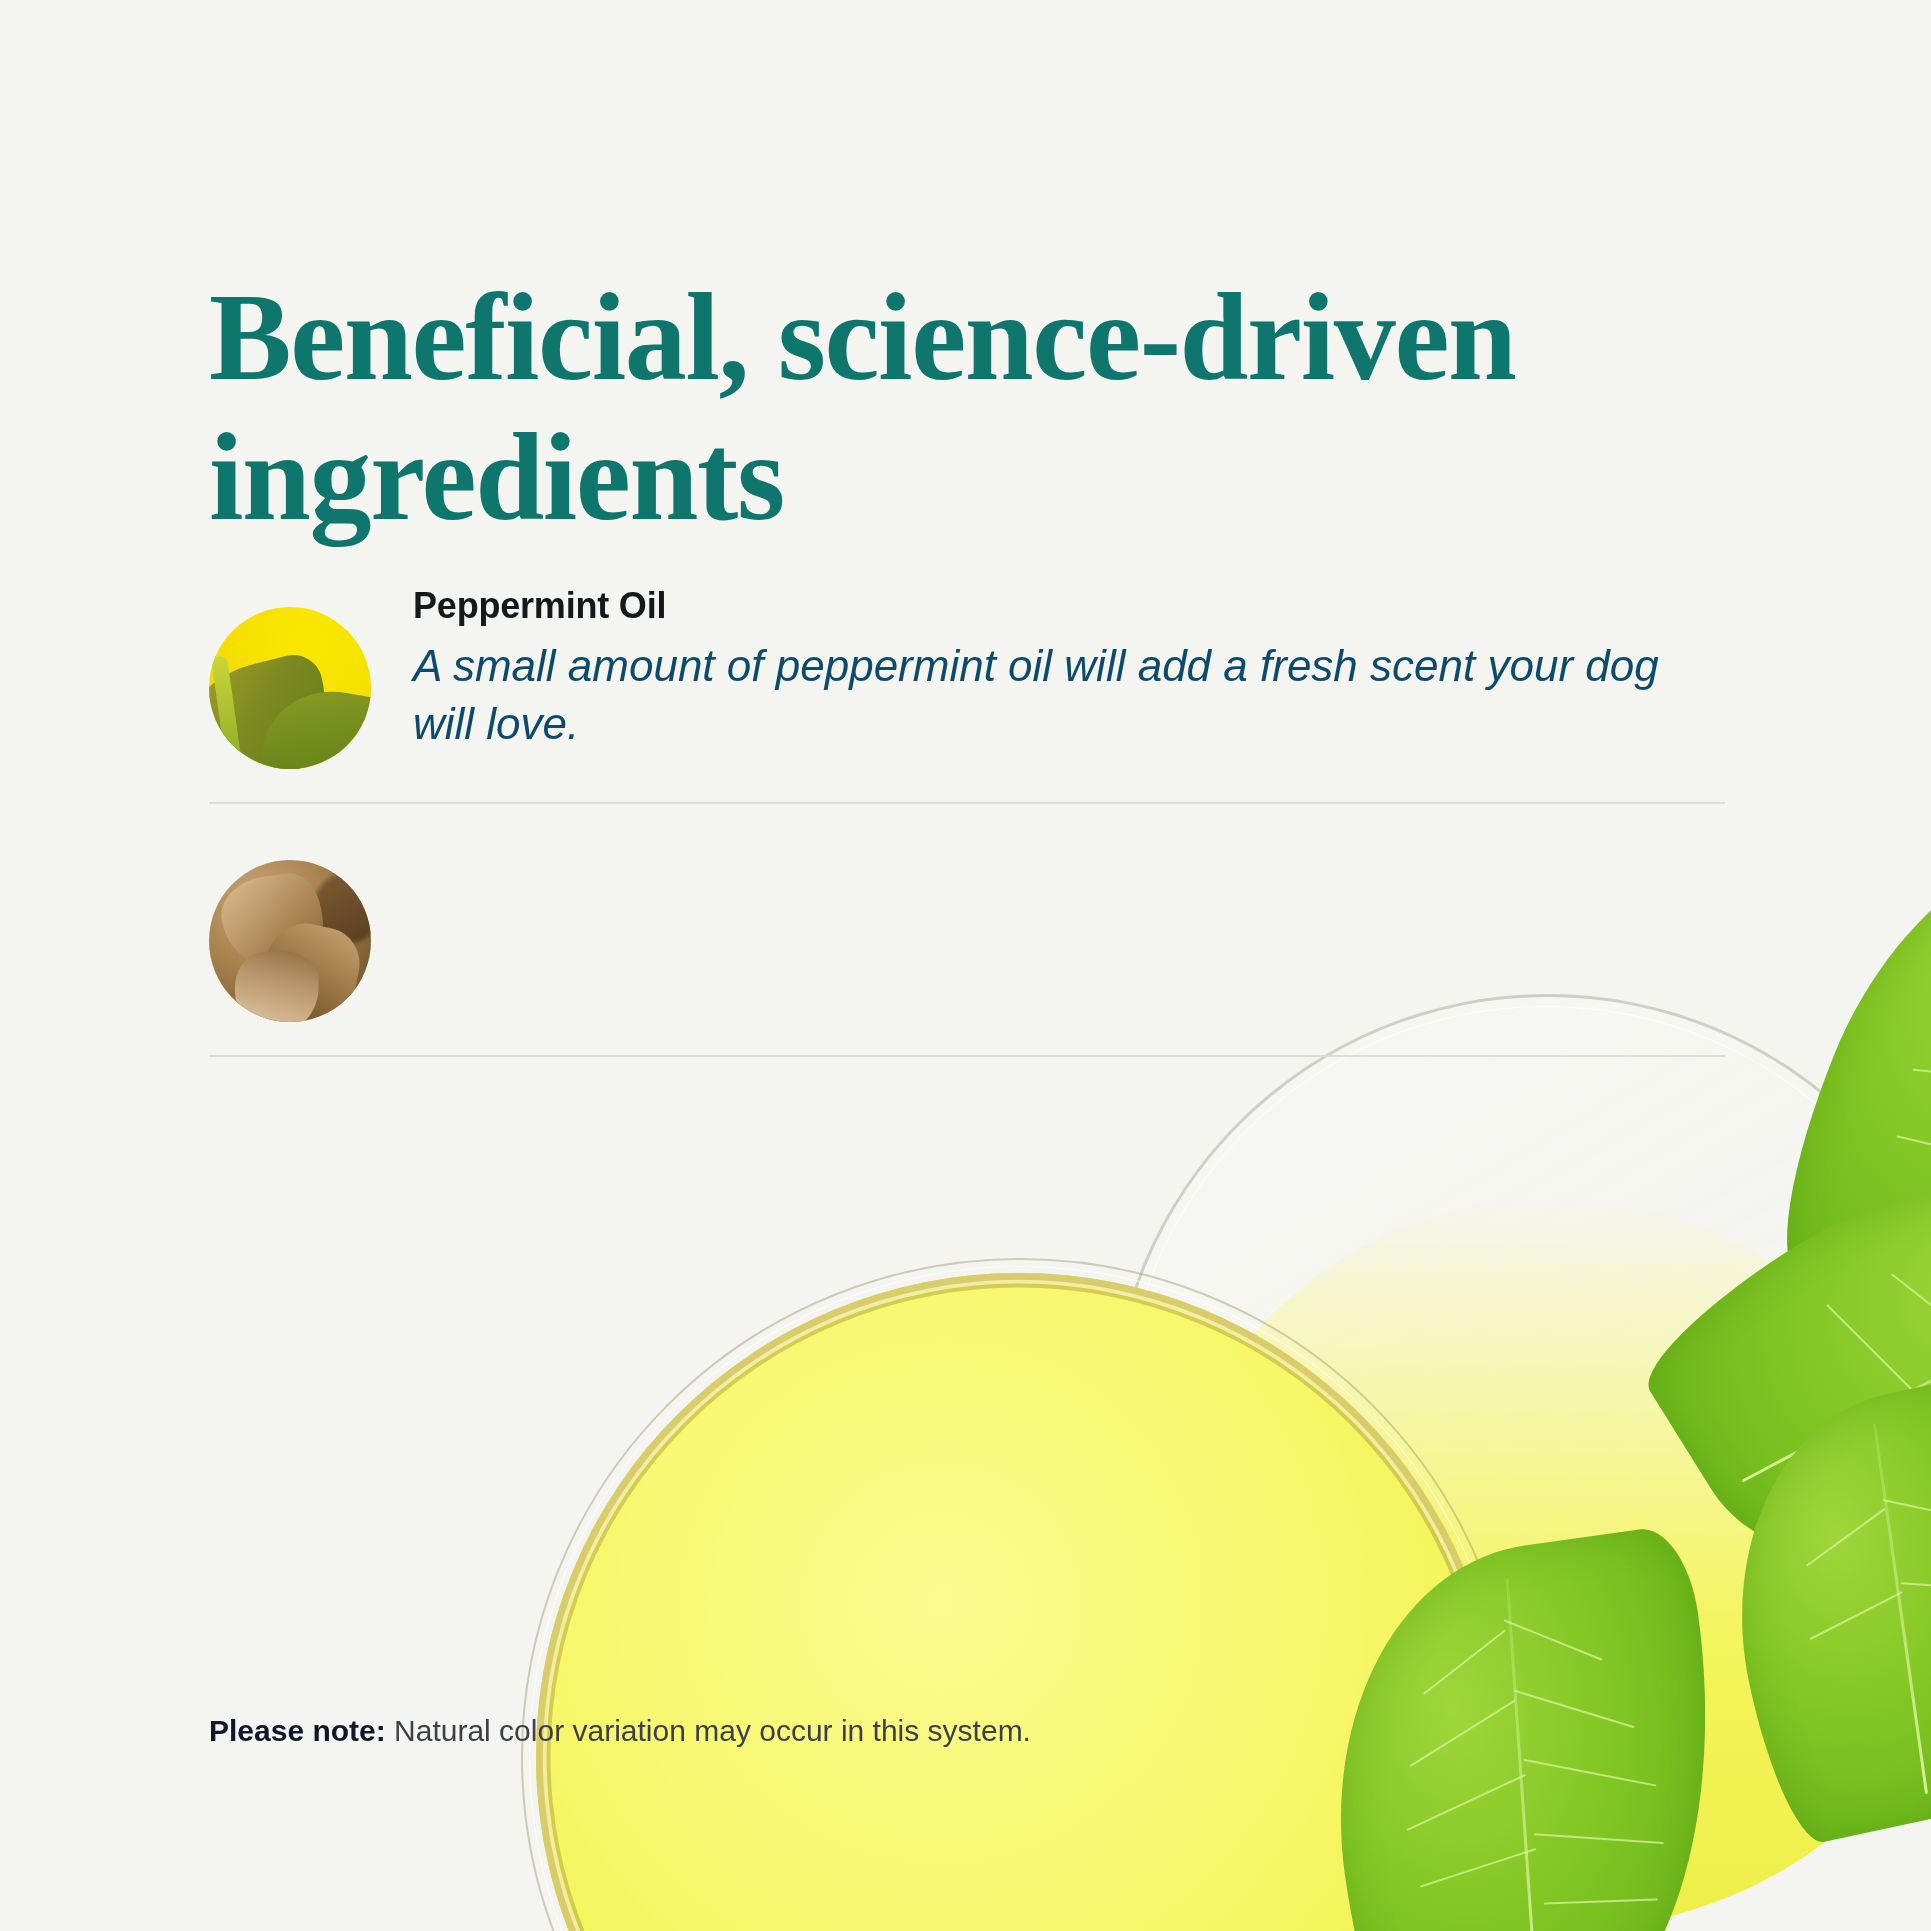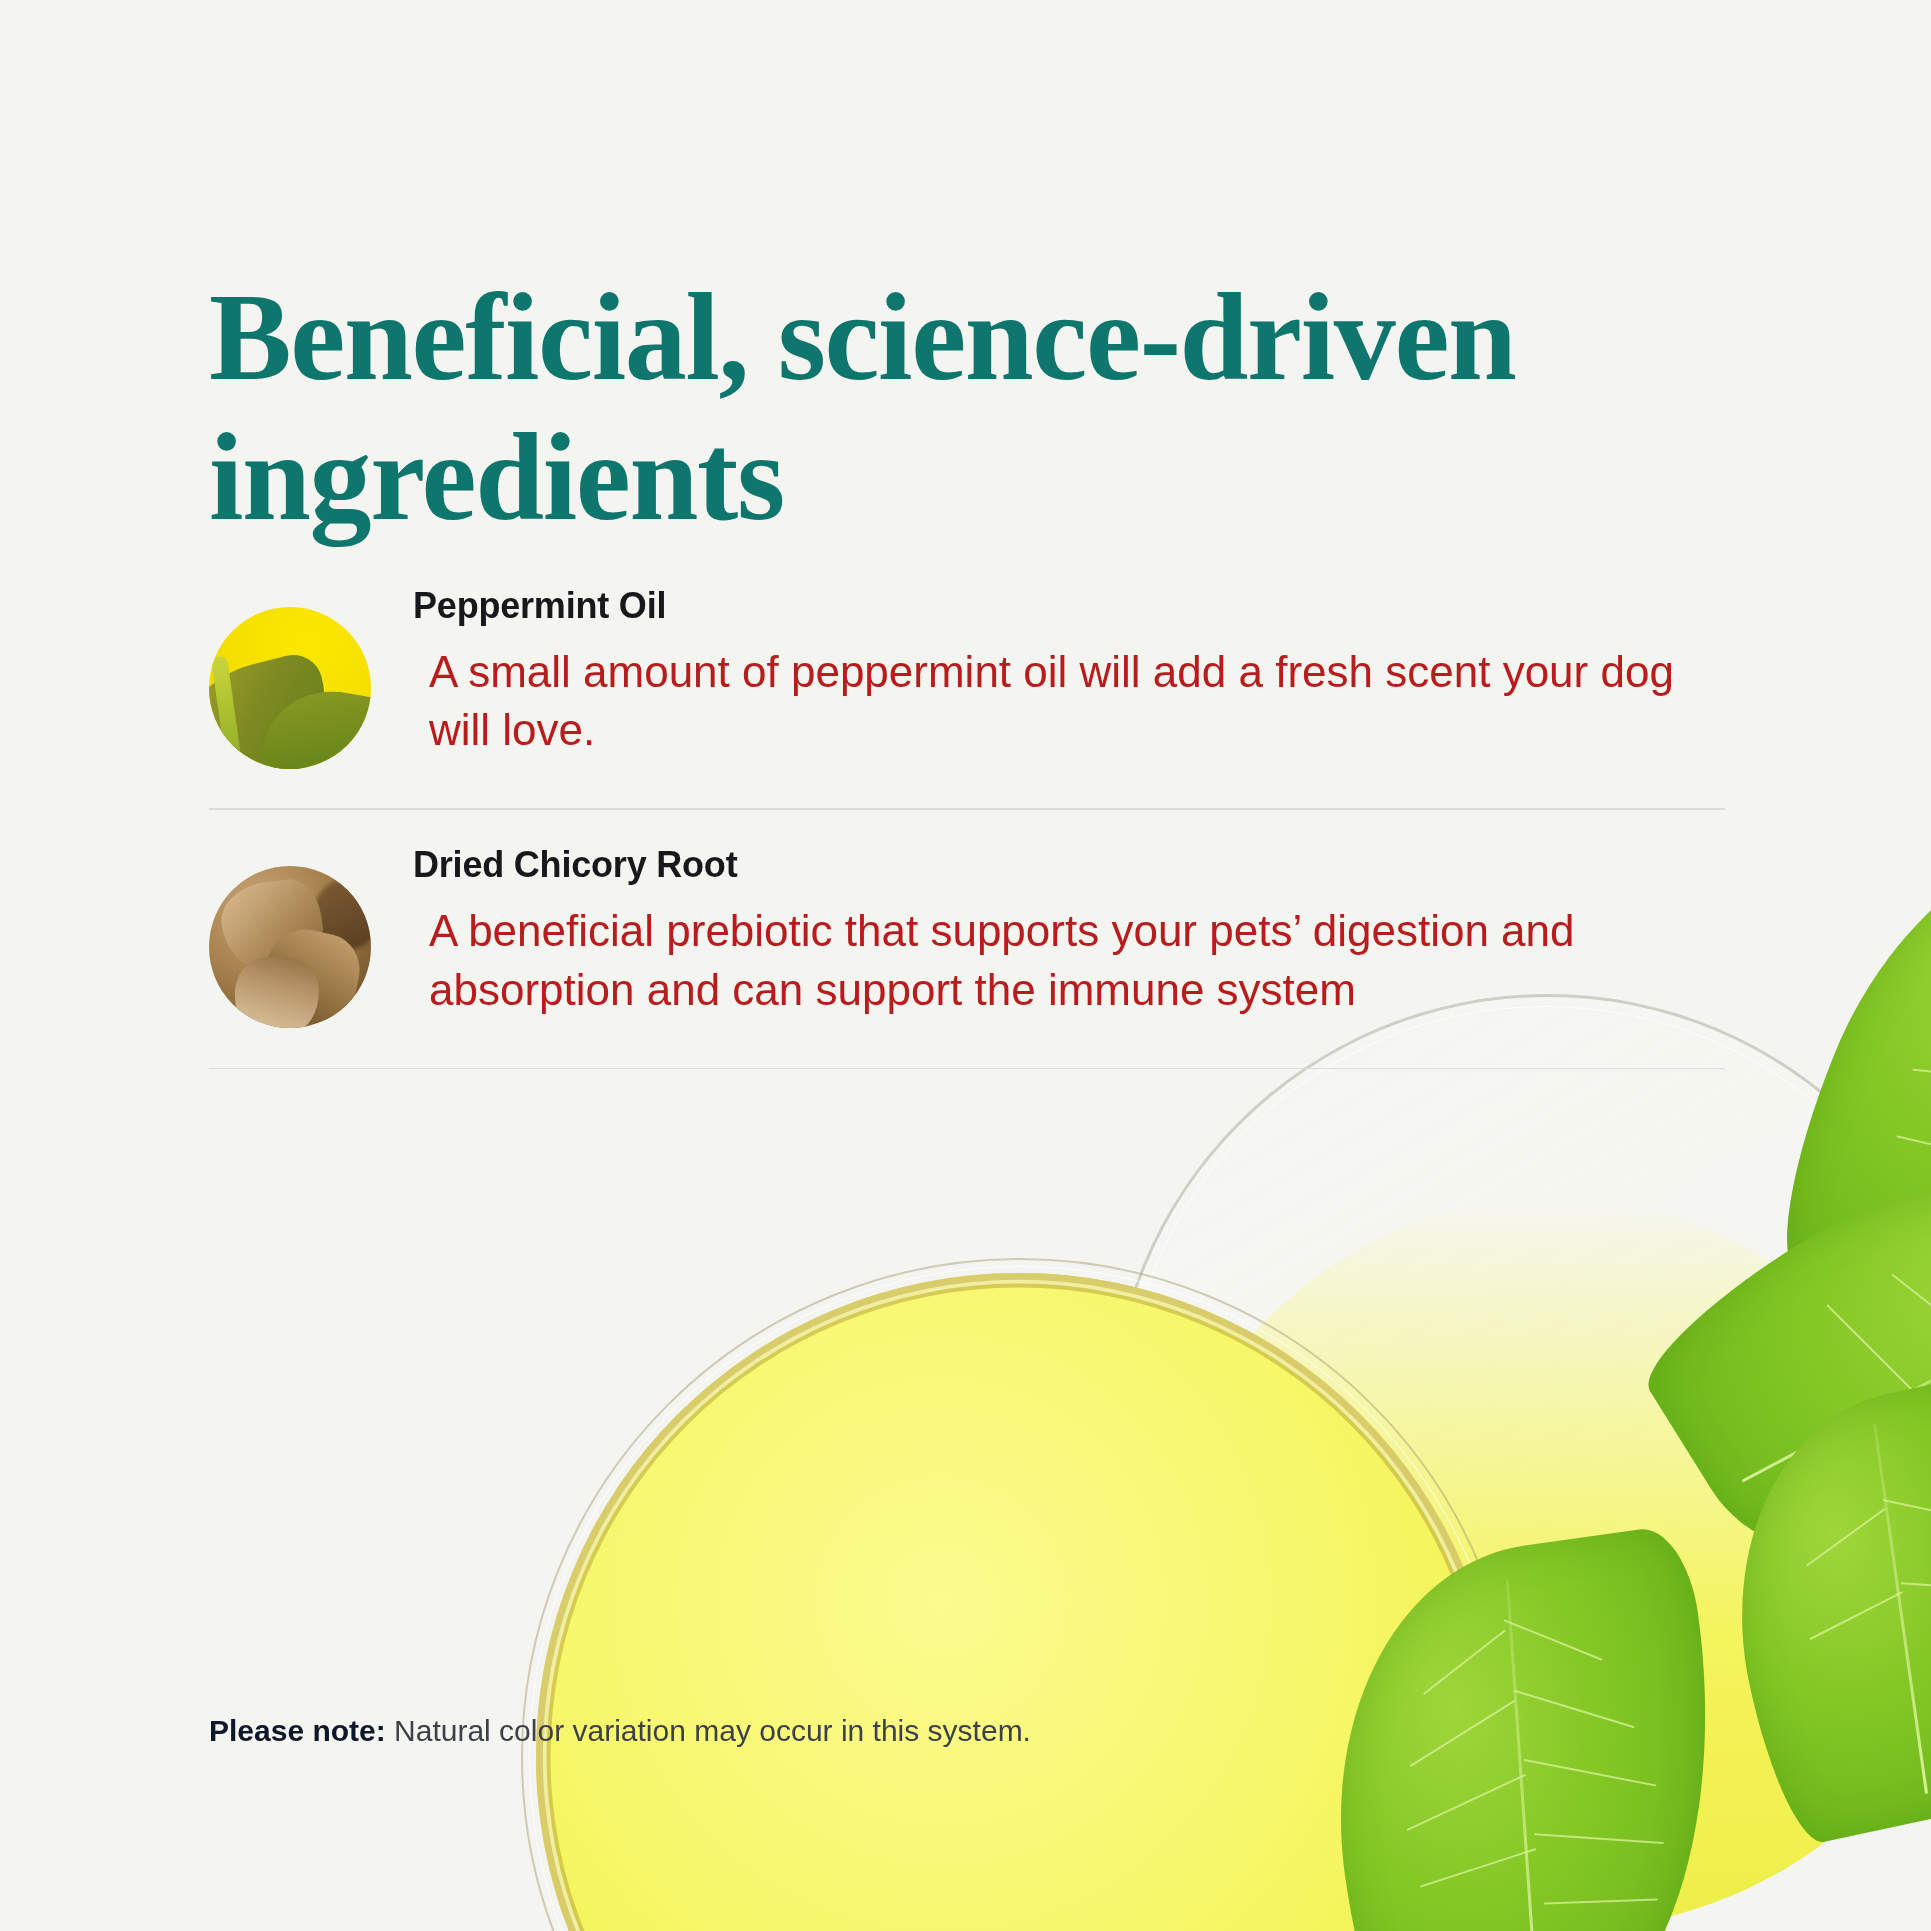--- a/index.html
+++ b/index.html
@@ -254,23 +254,24 @@
     line-height: 1.2;
     color: #16181c;
     margin: 0 0 9.7px 0;
     letter-spacing: -0.2px;
   }
   .ing-desc {
     font-family: "Liberation Sans", sans-serif;
     font-weight: 400;
     font-size: 44px;
     line-height: 1.32;
-    color: #b91c1c;
-    margin: 16px;
+    color: #0c4a6e;
+    margin: 0;
     max-width: 1371px;
+    font-style: italic;
   }
   .divider {
     height: 1.9px;
     background: #dcdcda;
     width: 1516px;
   }
 
   .footnote {
     position: absolute;
     left: 209px;
@@ -362,24 +363,20 @@
 
       <div class="divider"></div>
 
       <div class="ingredient" style="padding-top:33px;">
         <div class="thumb thumb-chicory">
           <div class="chdark"></div>
           <div class="ch1"></div>
           <div class="ch2"></div>
           <div class="ch3"></div>
         </div>
-        <div class="ing-text">
-          <h2 class="ing-title">Dried Chicory Root</h2>
-          <p class="ing-desc">A beneficial prebiotic that supports your pets’ digestion and absorption and can support the immune system</p>
-        </div>
       </div>
 
       <div class="divider"></div>
     </div>
 
     <div class="footnote">
       <b>Please note:</b><span> Natural color variation may occur in this system.</span>
     </div>
 
   </div>

